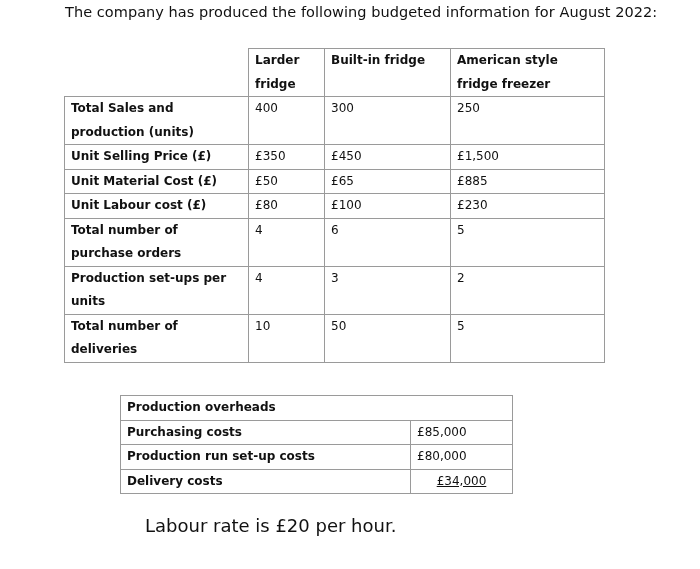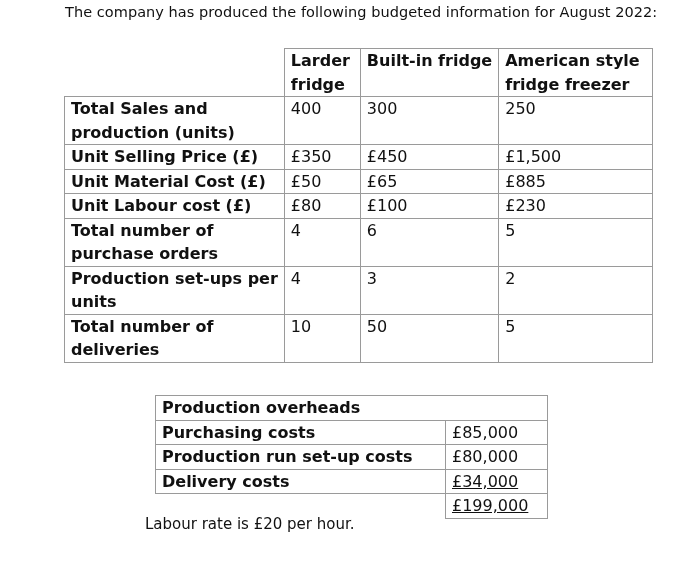--- a/index.html
+++ b/index.html
@@ -24,57 +24,57 @@
       white-space: nowrap;
     }
     table {
       border-collapse: collapse;
       position: absolute;
       table-layout: fixed;
     }
     td {
       border: 1.5px solid #9a9a9a;
       vertical-align: top;
-      font-size: 16px;
+      font-size: 12px;
       line-height: 23.5px;
       padding: 0 6px;
       white-space: nowrap;
     }
     .bold { font-weight: bold; }
     #budget {
       left: 64px;
       top: 48px;
     }
     #budget td.blank {
       border-top: none;
       border-left: none;
     }
     #budget td.hdr {
       height: 47px;
     }
     #budget tr.r2 td { height: 47px; margin-top: 33px; }
     #budget tr.r1 td { height: 23px; }
     #budget tr.r2b td { height: 46px; }
     #overheads {
-      left: 155px;
+      left: 120px;
       top: 395px;
     }
     #overheads td {
       height: 23px;
     }
     #overheads td.empty-cell {
       border-left: none;
       border-bottom: none;
     }
-    .u { text-decoration: underline; }
+    .u { text-decoration: underline; text-align: center; }
     .note {
       position: absolute;
       left: 145px;
       top: 515px;
-      font-size: 15px;
+      font-size: 18px;
       white-space: nowrap;
     }
   </style>
 </head>
 <body>
 
 <div class="intro">The company has produced the following budgeted information for August 2022:</div>
 
 <table id="budget">
   <colgroup>
@@ -149,20 +149,16 @@
     <td>£85,000</td>
   </tr>
   <tr>
     <td class="bold">Production run set-up costs</td>
     <td>£80,000</td>
   </tr>
   <tr>
     <td class="bold">Delivery costs</td>
     <td class="u">£34,000</td>
   </tr>
-  <tr>
-    <td class="empty-cell" style="border-left:none;border-bottom:none;"></td>
-    <td class="u">£199,000</td>
-  </tr>
 </tbody>
   </table>
 
 <div class="note">Labour rate is £20 per hour.</div>
 
 </body></html>

